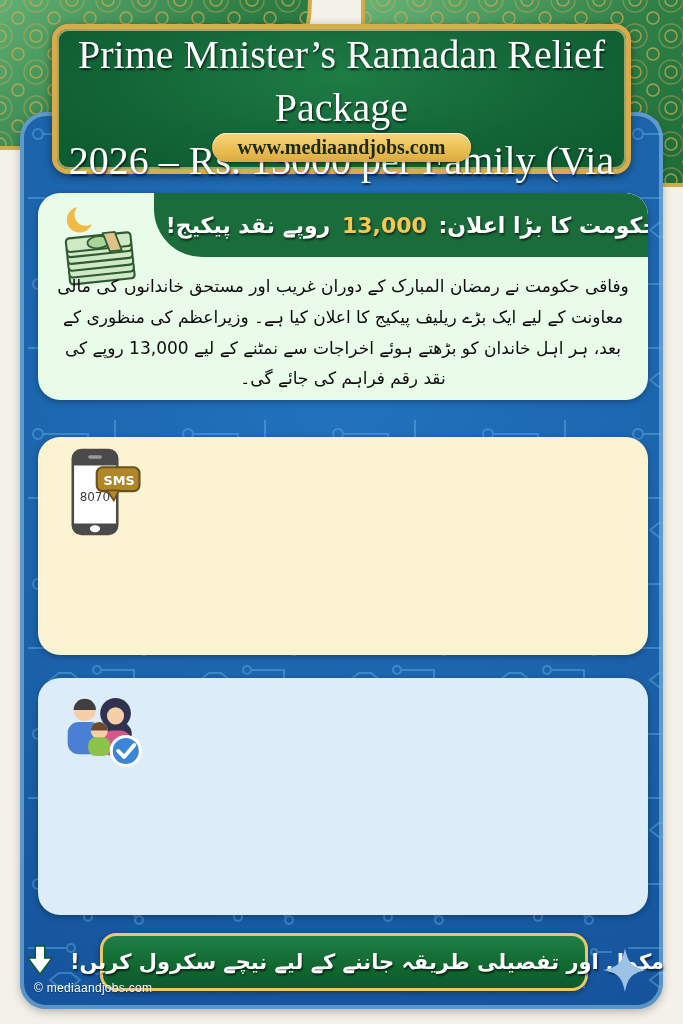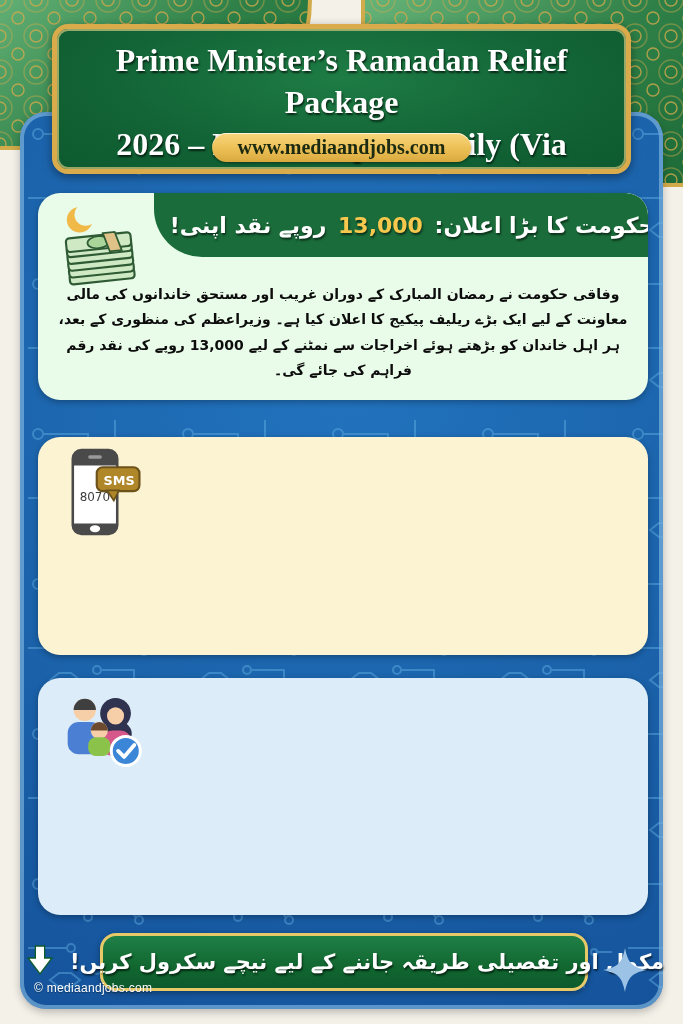--- a/index.html
+++ b/index.html
@@ -42,22 +42,22 @@
   
   .plaque {
     position:absolute; left:52px; top:24px; width:579px; height:150px; z-index:3;
     background:radial-gradient(ellipse at 50% 35%, #1e7c44 0%, #126336 60%, #0d5a2f 100%);
     border:5px solid #d9ab4a; border-radius:16px;
     box-shadow: 0 3px 10px rgba(0,0,0,.4), inset 0 0 0 2px #f0d astride;
     box-shadow: 0 3px 10px rgba(0,0,0,.4), inset 0 0 0 2px rgba(243,217,140,.6);
     text-align:center;
   }
   .plaque-title {
-    font-family:"Liberation Serif", serif; font-weight:bold; color:#ffffff;
-    font-size:32px; line-height:1.32; padding-top:10px;
+    font-family:"Liberation Serif", serif; font-weight:normal; color:#ffffff;
+    font-size:40px; line-height:1.32; 
     text-shadow:1px 2px 2px rgba(0,0,0,.65);
   }
   .website-pill {
     position:absolute; left:50%; transform:translateX(-50%); bottom:7px;
     background:linear-gradient(180deg,#f8d67c 0%, #ecbf55 55%, #d9a93e 100%);
     border-radius:999px; padding:3px 26px;
     font-family:"Liberation Serif", serif; font-weight:bold; font-size:20px; color:#1b2a10;
     box-shadow: inset 0 1px 0 rgba(255,255,255,.7), 0 1px 3px rgba(0,0,0,.45);
     margin-top: 32px;
   }
@@ -78,21 +78,21 @@
   .card-header .hdr-text {
     color:#ffffff; font-weight:bold; font-size:22px; white-space:nowrap;
     text-shadow:1px 2px 2px rgba(0,0,0,.55);
   }
   .card-header .amount { color:#f6c84d; padding:0 4px; }
   .card-icon { position:absolute; top:8px; left:16px; width:94px; height:94px; }
   .card-body {
     position:absolute; left:18px; right:18px; top:80px; bottom:8px;
     display:flex; align-items:center; justify-content:center;
     text-align:center; color:#0c0c0c;
-    font-size:14px; font-weight:bold; line-height:1.8; overflow:hidden;
+    font-size:17px; font-weight:normal; line-height:1.8; overflow:hidden;
   }
   .card-announcement { top:193px; height:207px; --hdr:#1a6c3a; --body:#e9fbe9; }
   .card-sms          { top:437px; height:218px; --hdr:#ae841d; --body:#fcf3d2; }
   .card-eligibility  { top:678px; height:237px; --hdr:#c23b2d; --body:#dcedf9; }
 
   
   .scroll-banner {
     position:absolute; left:100px; top:933px; width:488px; height:58px; z-index:5;
     background:linear-gradient(180deg,#1f8047 0%, #11672f 60%, #0d5a2d 100%);
     border:3px solid #e7c968; border-radius:16px;
@@ -167,21 +167,21 @@
     <div>2026 – Rs. 13000 per Family (Via</div>
   </div>
   <div class="website-pill">www.mediaandjobs.com</div>
 </header>
 
 <section class="card card-announcement">
   <div class="card-header">
     <span class="hdr-text urdu">
       <span>حکومت کا بڑا اعلان:</span>
       <span class="amount">13,000</span>
-      <span>روپے نقد اپنی!</span>
+      <span>روپے نقد پیکیج!</span>
     </span>
   </div>
   <div class="card-icon">
     <svg viewBox="0 0 110 110" width="94" height="94">
       <circle cx="30" cy="22" r="15" fill="#f0b948"></circle>
       <circle cx="37" cy="16" r="13" fill="#e9fbe9"></circle>
       <g transform="rotate(-6 55 66)">
         <g fill="#cfe9c5" stroke="#2e5b33" stroke-width="2.5">
           <rect x="16" y="82" width="76" height="12" rx="4"></rect>
           <rect x="16" y="74" width="76" height="12" rx="4"></rect>

